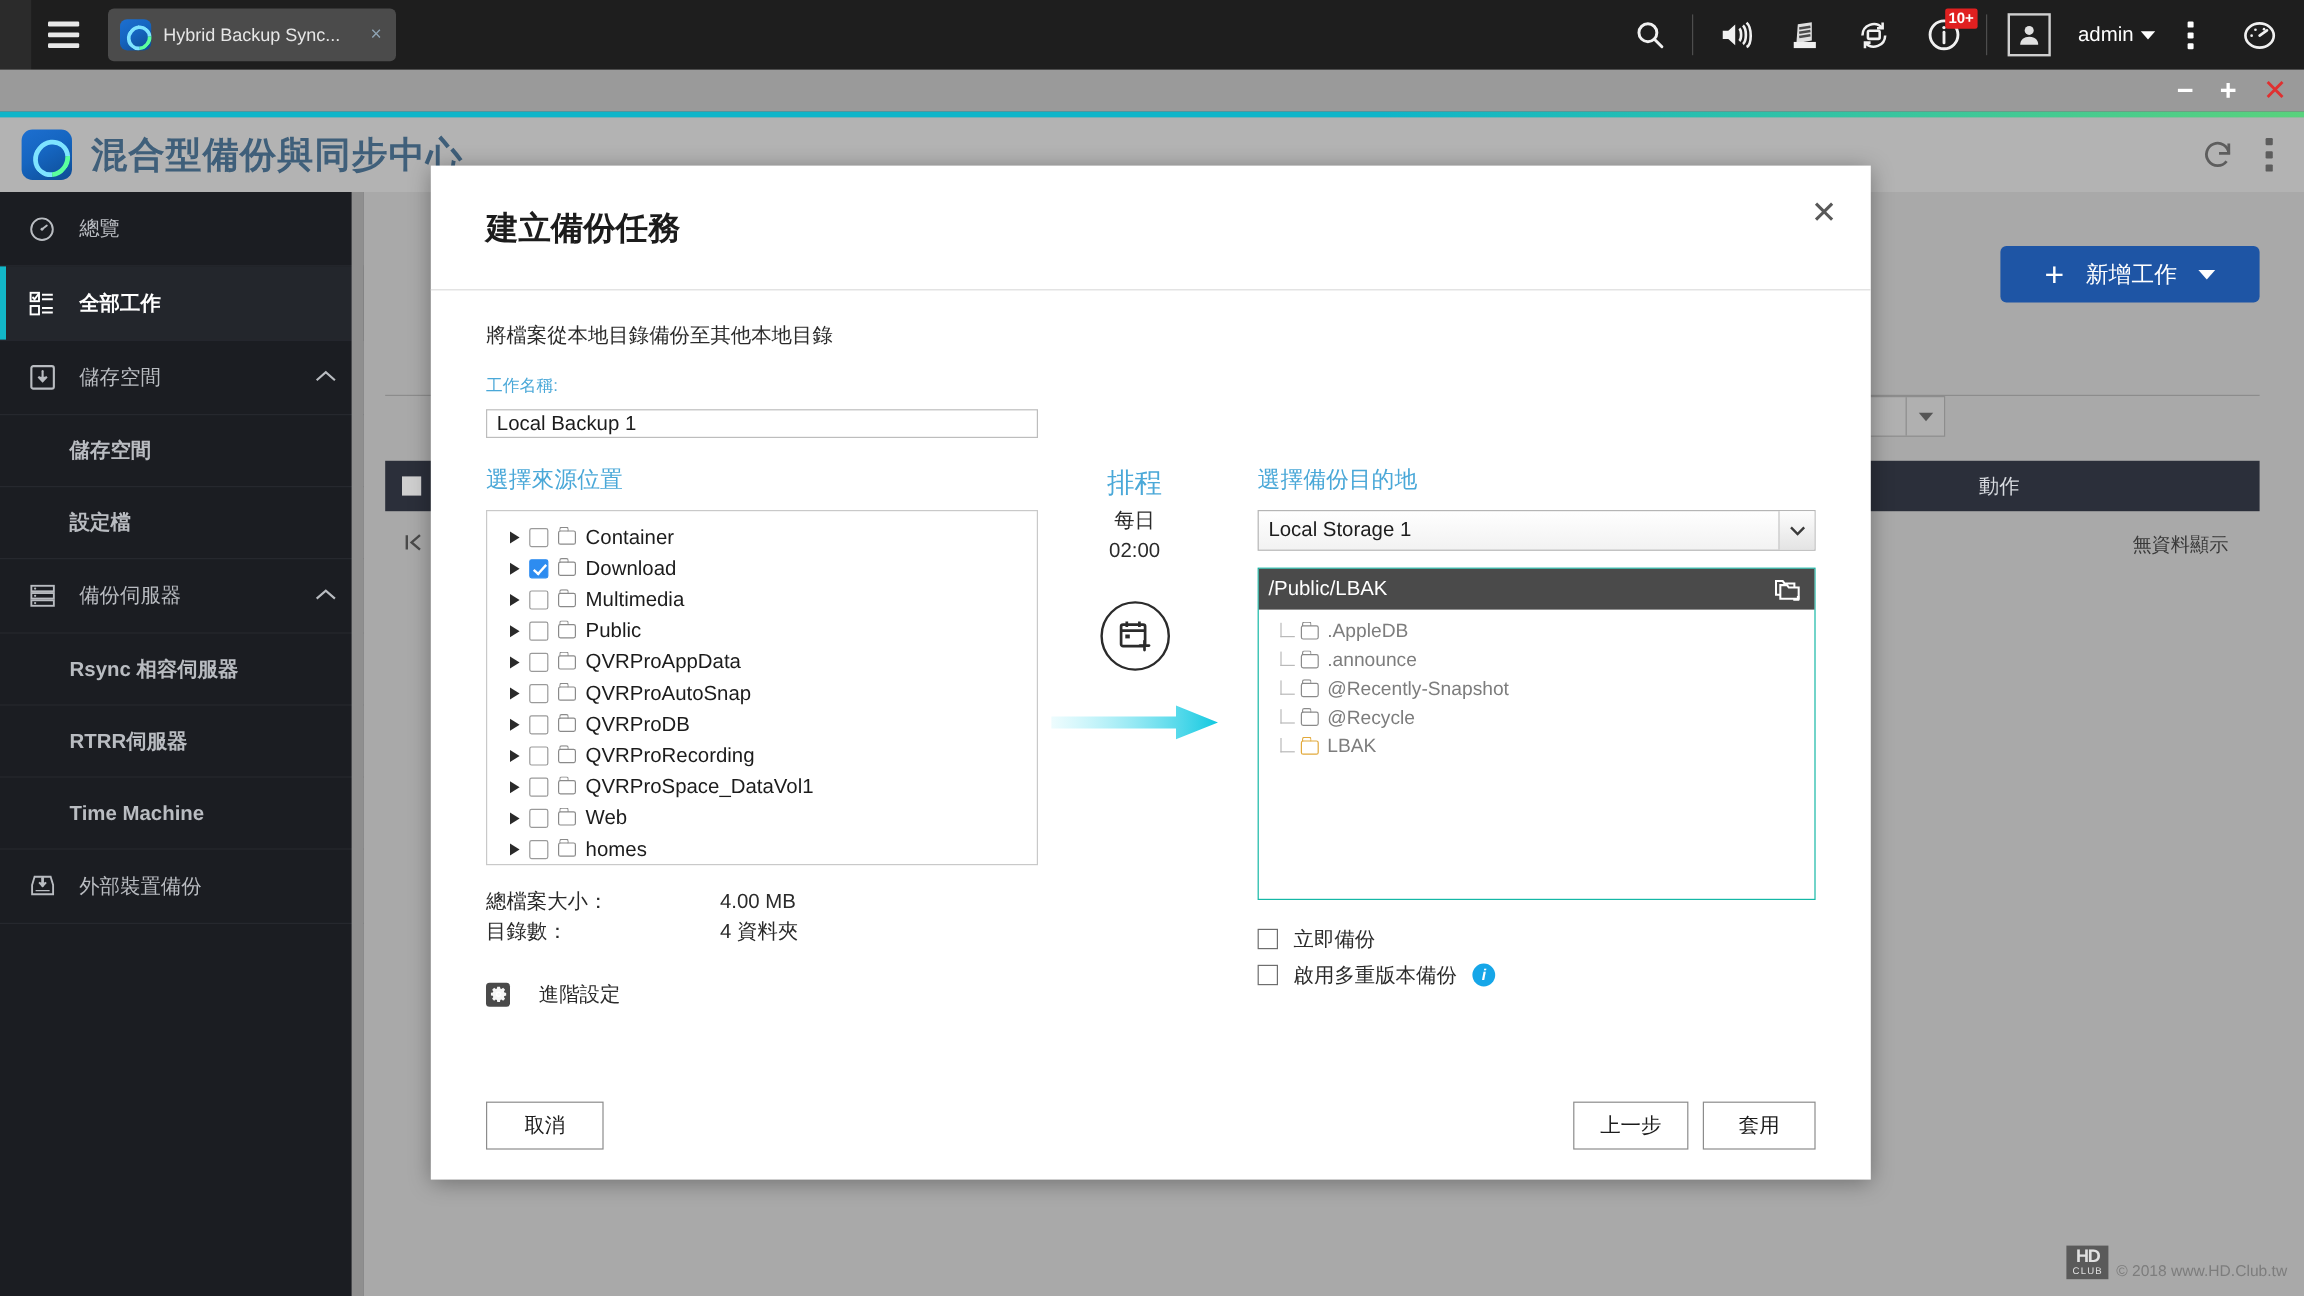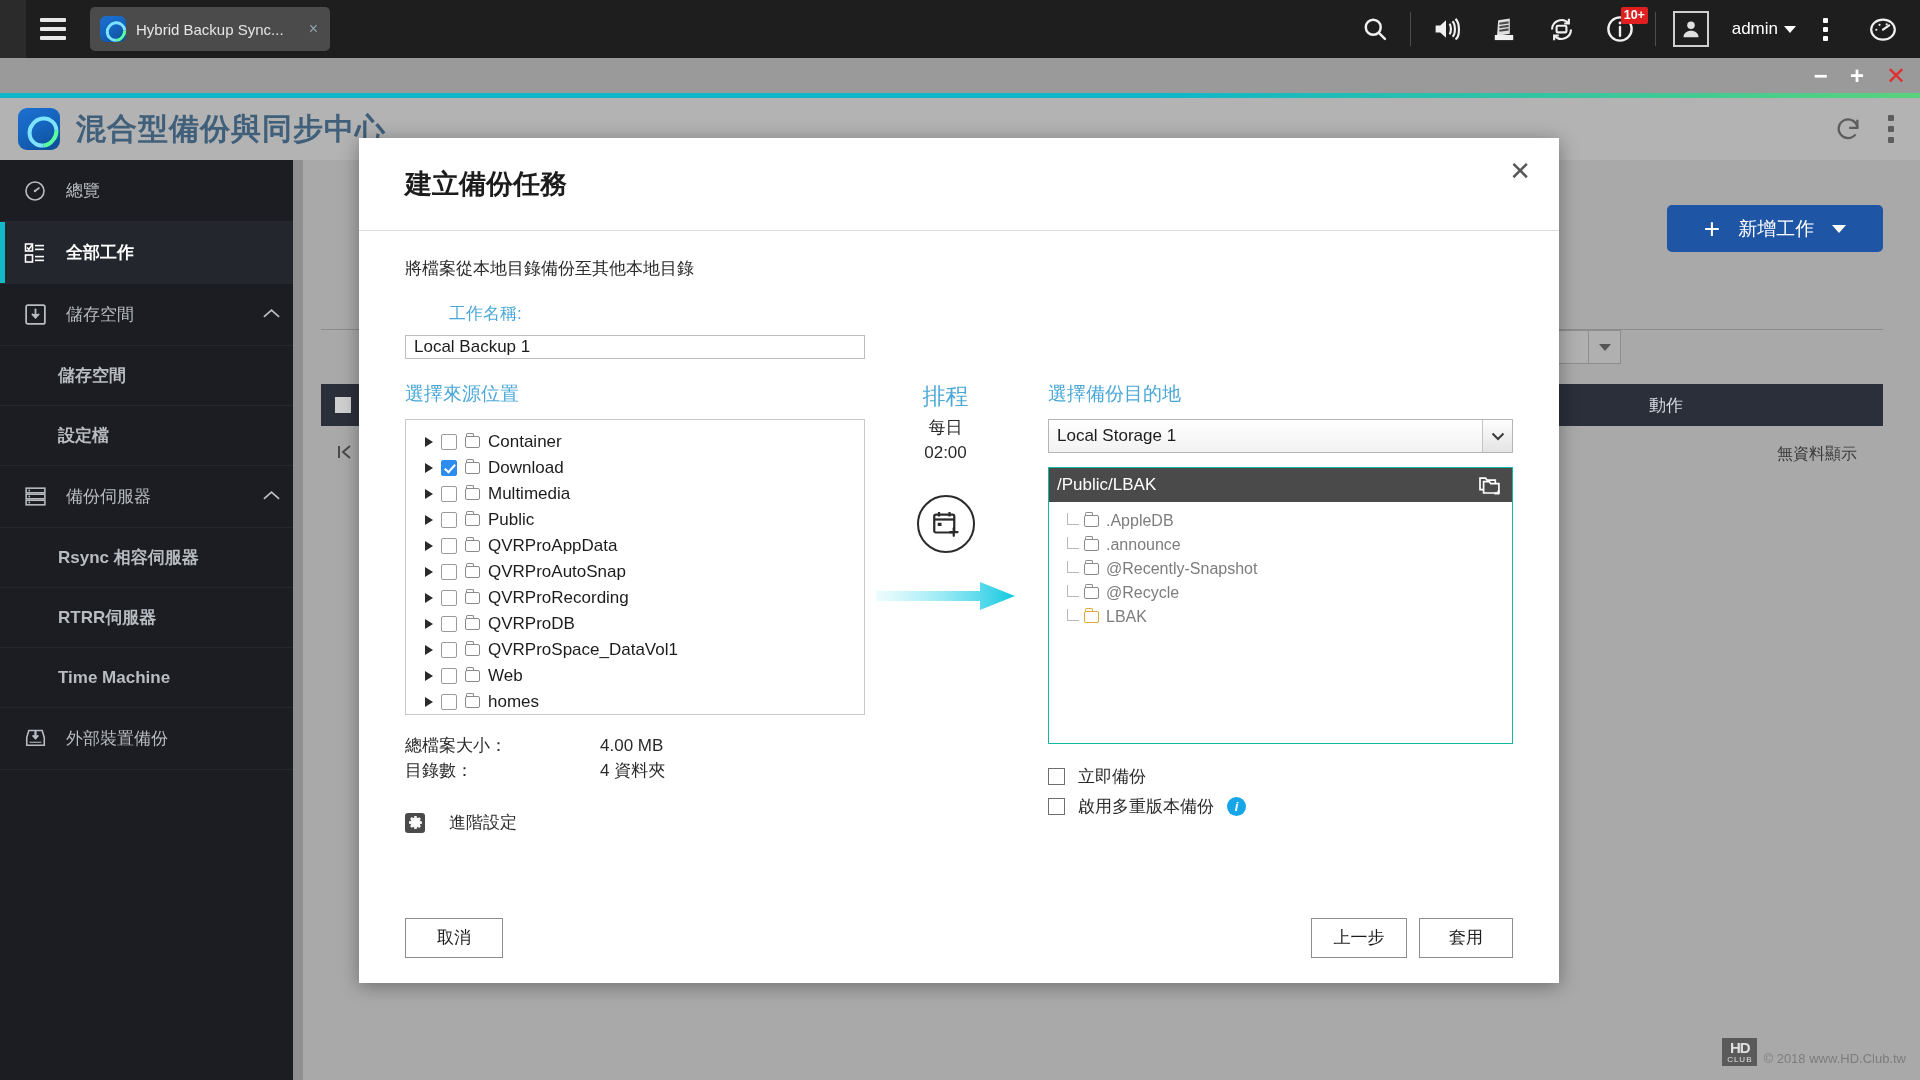--- a/index.html
+++ b/index.html
@@ -122,28 +122,28 @@
   .wm-logo { background:#5a5a5a; color:#e0e0e0; font-size:15px; font-weight:bold;
      padding:2px 5px; letter-spacing:-1px; line-height:1.05; text-align:center;}
   .wm-logo small { display:block; font-size:8px; letter-spacing:1px; font-weight:normal;}
   .wm-text { color:#7d7d7d; font-size:13px; }
 
   
   .modal {
     position:absolute; left:359px; top:138px; width:1200px; height:845px;
     background:#ffffff; box-shadow:0 3px 18px rgba(0,0,0,.35);
   }
-  .modal-head { height:93px; border-bottom:1px solid #dcdcdc; display:flex; align-items:center;
+  .modal-head { height:104px; border-bottom:1px solid #dcdcdc; display:flex; align-items:center;
      padding: 0 28px 0 46px; }
   .modal-title { font-size:27px; font-weight:bold; color:#1c1c1c;}
   .modal-close { margin-left:auto; font-size:26px; color:#585858; cursor:pointer; line-height:1;
      margin-bottom:26px;}
   .modal-body { position:relative; padding: 26px 46px 0 46px; height:672px;}
   .modal-desc { font-size:17px; color:#2b2b2b; }
-  .field-label { color:#4aa8d8; font-size:17px; margin-top:22px;margin-left:44px;}
+  .field-label { color:#4aa8d8; font-size:14px; margin-top:22px;}
   .job-input { margin-top:10px; width:460px; height:24px; border:1px solid #bdbdbd;
      background:#fff; font-size:17px; color:#1c1c1c; padding-left:8px; display:flex; align-items:center;}
 
   .cols { display:flex; margin-top:22px; }
   .col-src { width:460px; }
   .col-mid { width:200px; display:flex; flex-direction:column; align-items:center;}
   .col-dst { width:465px; margin-left:22px;}
   .col-head { color:#4aa8d8; font-size:19px; height:28px;}
 
   .tree-box { margin-top:10px; width:460px; height:296px; border:1px solid #c9c9c9; background:#fff;
@@ -513,27 +513,27 @@
             <div class="tree-row">
               <i class="tri"></i>
               <i class="cbx"></i>
               <i class="folder"></i>
               <span>QVRProAutoSnap</span>
             </div>
             <div class="tree-row">
               <i class="tri"></i>
               <i class="cbx"></i>
               <i class="folder"></i>
+              <span>QVRProDB</span>
+            </div>
+            <div class="tree-row">
+              <i class="tri"></i>
+              <i class="cbx"></i>
+              <i class="folder"></i>
               <span>QVRProRecording</span>
-            </div>
-            <div class="tree-row">
-              <i class="tri"></i>
-              <i class="cbx"></i>
-              <i class="folder"></i>
-              <span>QVRProDB</span>
             </div>
             <div class="tree-row">
               <i class="tri"></i>
               <i class="cbx"></i>
               <i class="folder"></i>
               <span>QVRProSpace_DataVol1</span>
             </div>
             <div class="tree-row">
               <i class="tri"></i>
               <i class="cbx"></i>

